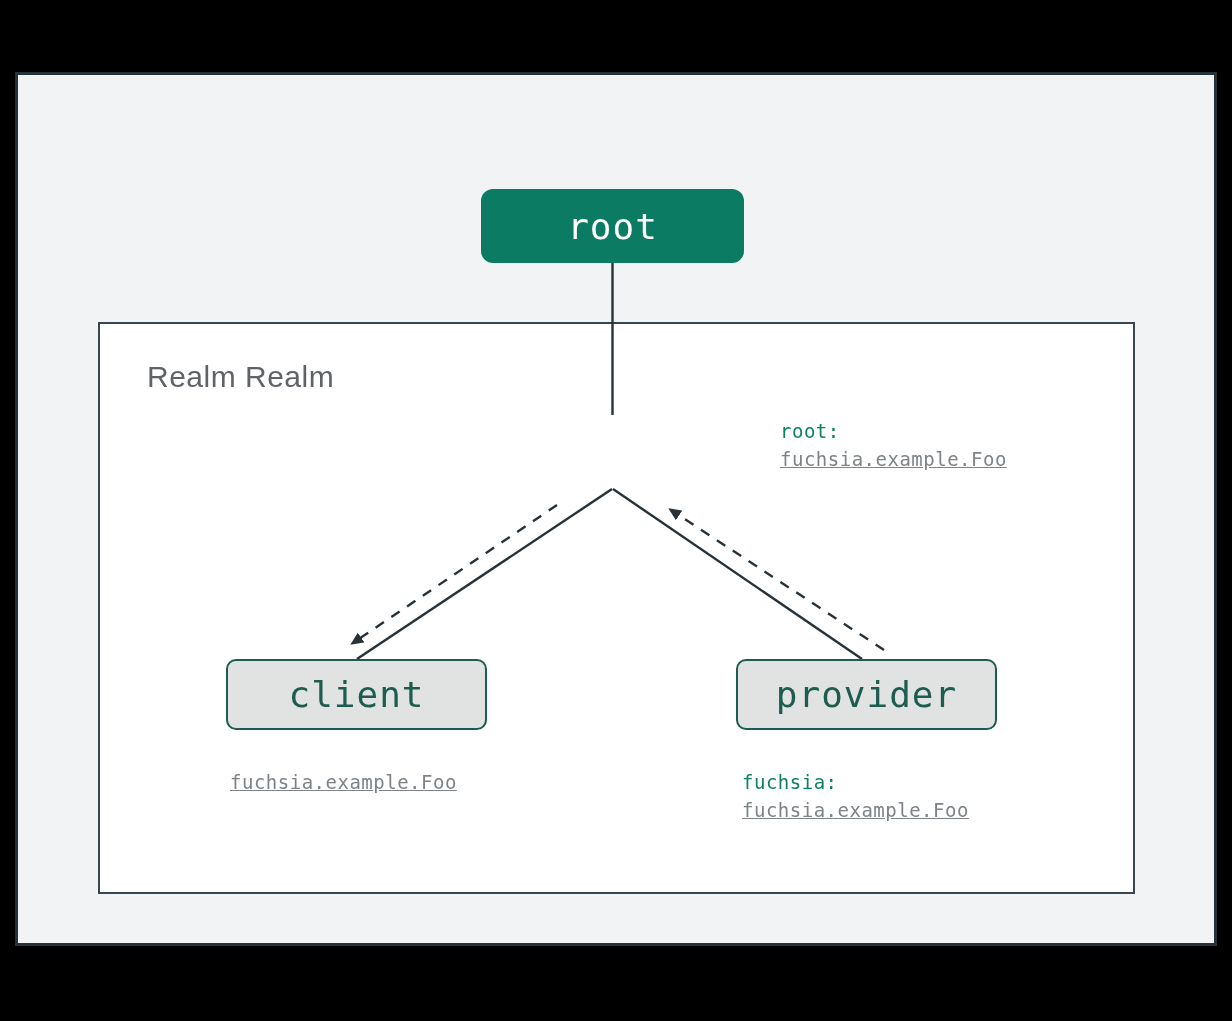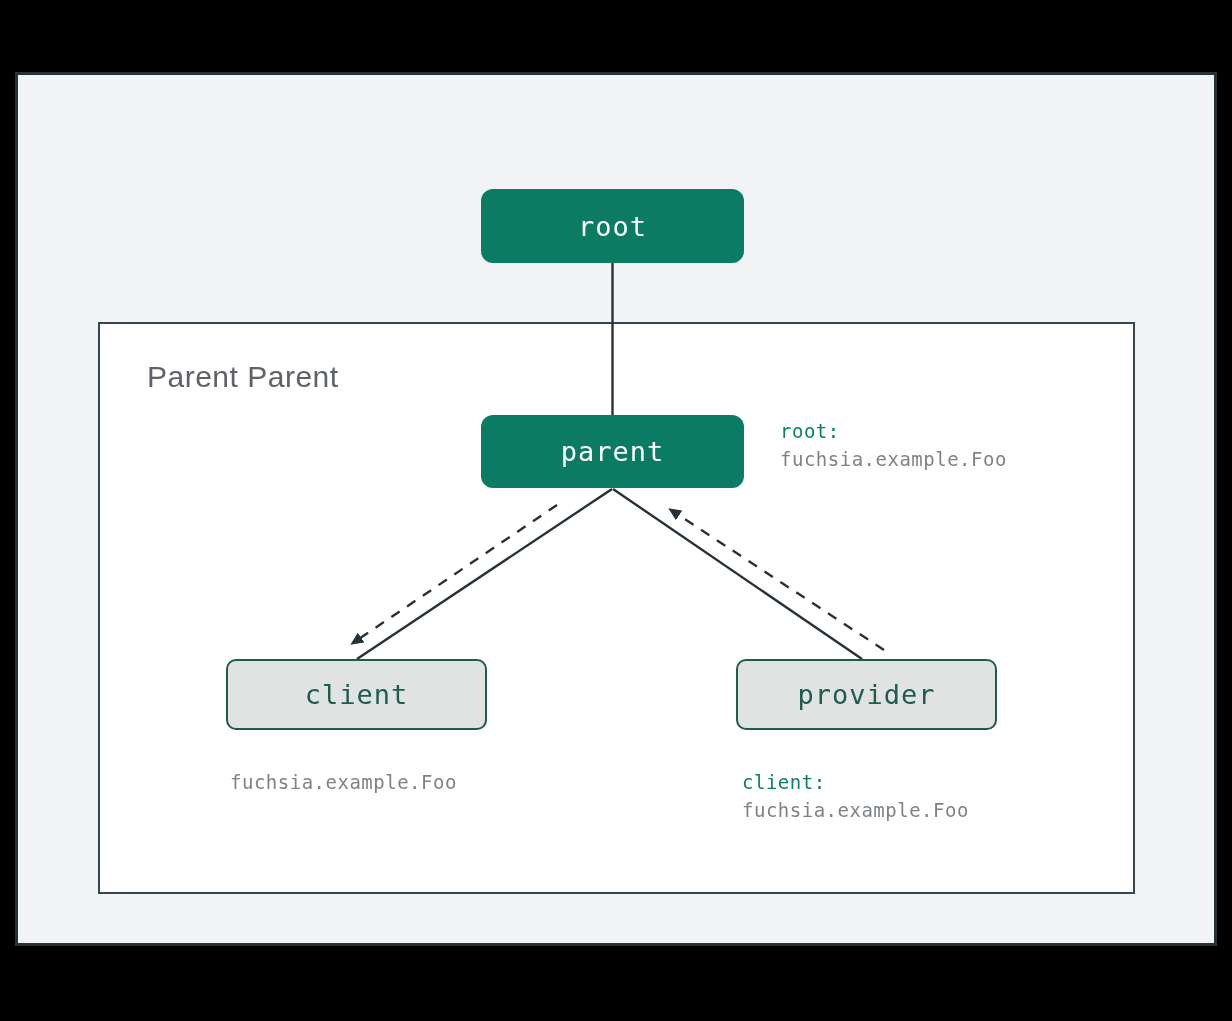--- a/index.html
+++ b/index.html
@@ -48,21 +48,21 @@
     fill: none;
   }
   .connector.dashed { stroke-dasharray: 10 9; }
   .arrowhead { fill: var(--line, #263238); }
   .node {
     position: absolute;
     display: flex;
     align-items: center;
     justify-content: center;
     font-family: "DejaVu Sans Mono", "Liberation Mono", monospace;
-    font-size: 27px;
+    font-size: 36px;
     font-weight: 500;
     letter-spacing: 1px;
     border-radius: 12px;
     z-index: 5;
   }
   .node-primary {
     background: var(--node-fill-primary, #0b7b64);
     color: var(--node-text-primary, #ffffff);
   }
   .node-secondary {
@@ -77,71 +77,68 @@
   .node-provider { left: 736px; top: 659px; width: 261px; height: 71px; }
   .annotation {
     position: absolute;
     font-family: "DejaVu Sans Mono", "Liberation Mono", monospace;
     font-size: 19px;
     letter-spacing: 0.5px;
     line-height: 28px;
     z-index: 5;
   }
   .annotation .keyword { display: block; color: var(--keyword-text, #0e8165); }
-  .annotation .value   { display: block; color: var(--value-text, #7d8387); }
+  .annotation .value   { display: block; color: var(--value-text, #7d8387); text-decoration: underline; }
   .annotation-offer  { left: 780px; top: 417px; }
   .annotation-use    { left: 230px; top: 768px; }
   .annotation-expose { left: 742px; top: 768px; }
 </style>
 </head>
 <body>
 
 <div class="stage">
 
   <div class="panel"></div>
 
   <div class="realm"></div>
-  <div class="realm-label">Parent Parent</div>
+  <div class="realm-label">Realm Realm</div>
 
   <svg class="connectors" width="1232" height="1021" viewBox="0 0 1232 1021">
     <defs>
       <marker id="arrow" viewBox="0 0 10 10" refX="7.5" refY="5" markerWidth="13" markerHeight="13" markerUnits="userSpaceOnUse" orient="auto">
         <path d="M0,0.5 L10,5 L0,9.5 z" class="arrowhead"></path>
       </marker>
     </defs>
     <line x1="612.5" y1="263" x2="612.5" y2="415" class="connector"></line>
     <line x1="612" y1="489" x2="357" y2="659" class="connector"></line>
     <line x1="613" y1="489" x2="862" y2="659" class="connector"></line>
     <line x1="557" y1="505" x2="353" y2="643" class="connector dashed" marker-end="url(#arrow)"></line>
     <line x1="884" y1="650" x2="671" y2="510" class="connector dashed" marker-end="url(#arrow)"></line>
   </svg>
 
   <div class="node node-primary node-root">
     <span>root</span>
   </div>
 
-  <div class="node node-primary node-parent">
-    <span>parent</span>
-  </div>
 
   <div class="node node-secondary node-provider">
     <span>provider</span>
   </div>
 
   <div class="node node-secondary node-client">
     <span>client</span>
   </div>
 
   <div class="annotation annotation-offer">
     <span class="keyword">root:</span>
     <span class="value">fuchsia.example.Foo</span>
   </div>
 
   <div class="annotation annotation-use">
     <span class="value">fuchsia.example.Foo</span>
   </div>
 
   <div class="annotation annotation-expose">
-    <span class="keyword">client:</span>
+    <span class="keyword">fuchsia:</span>
     <span class="value">fuchsia.example.Foo</span>
   </div>
 
 </div>
 
 </body></html>

